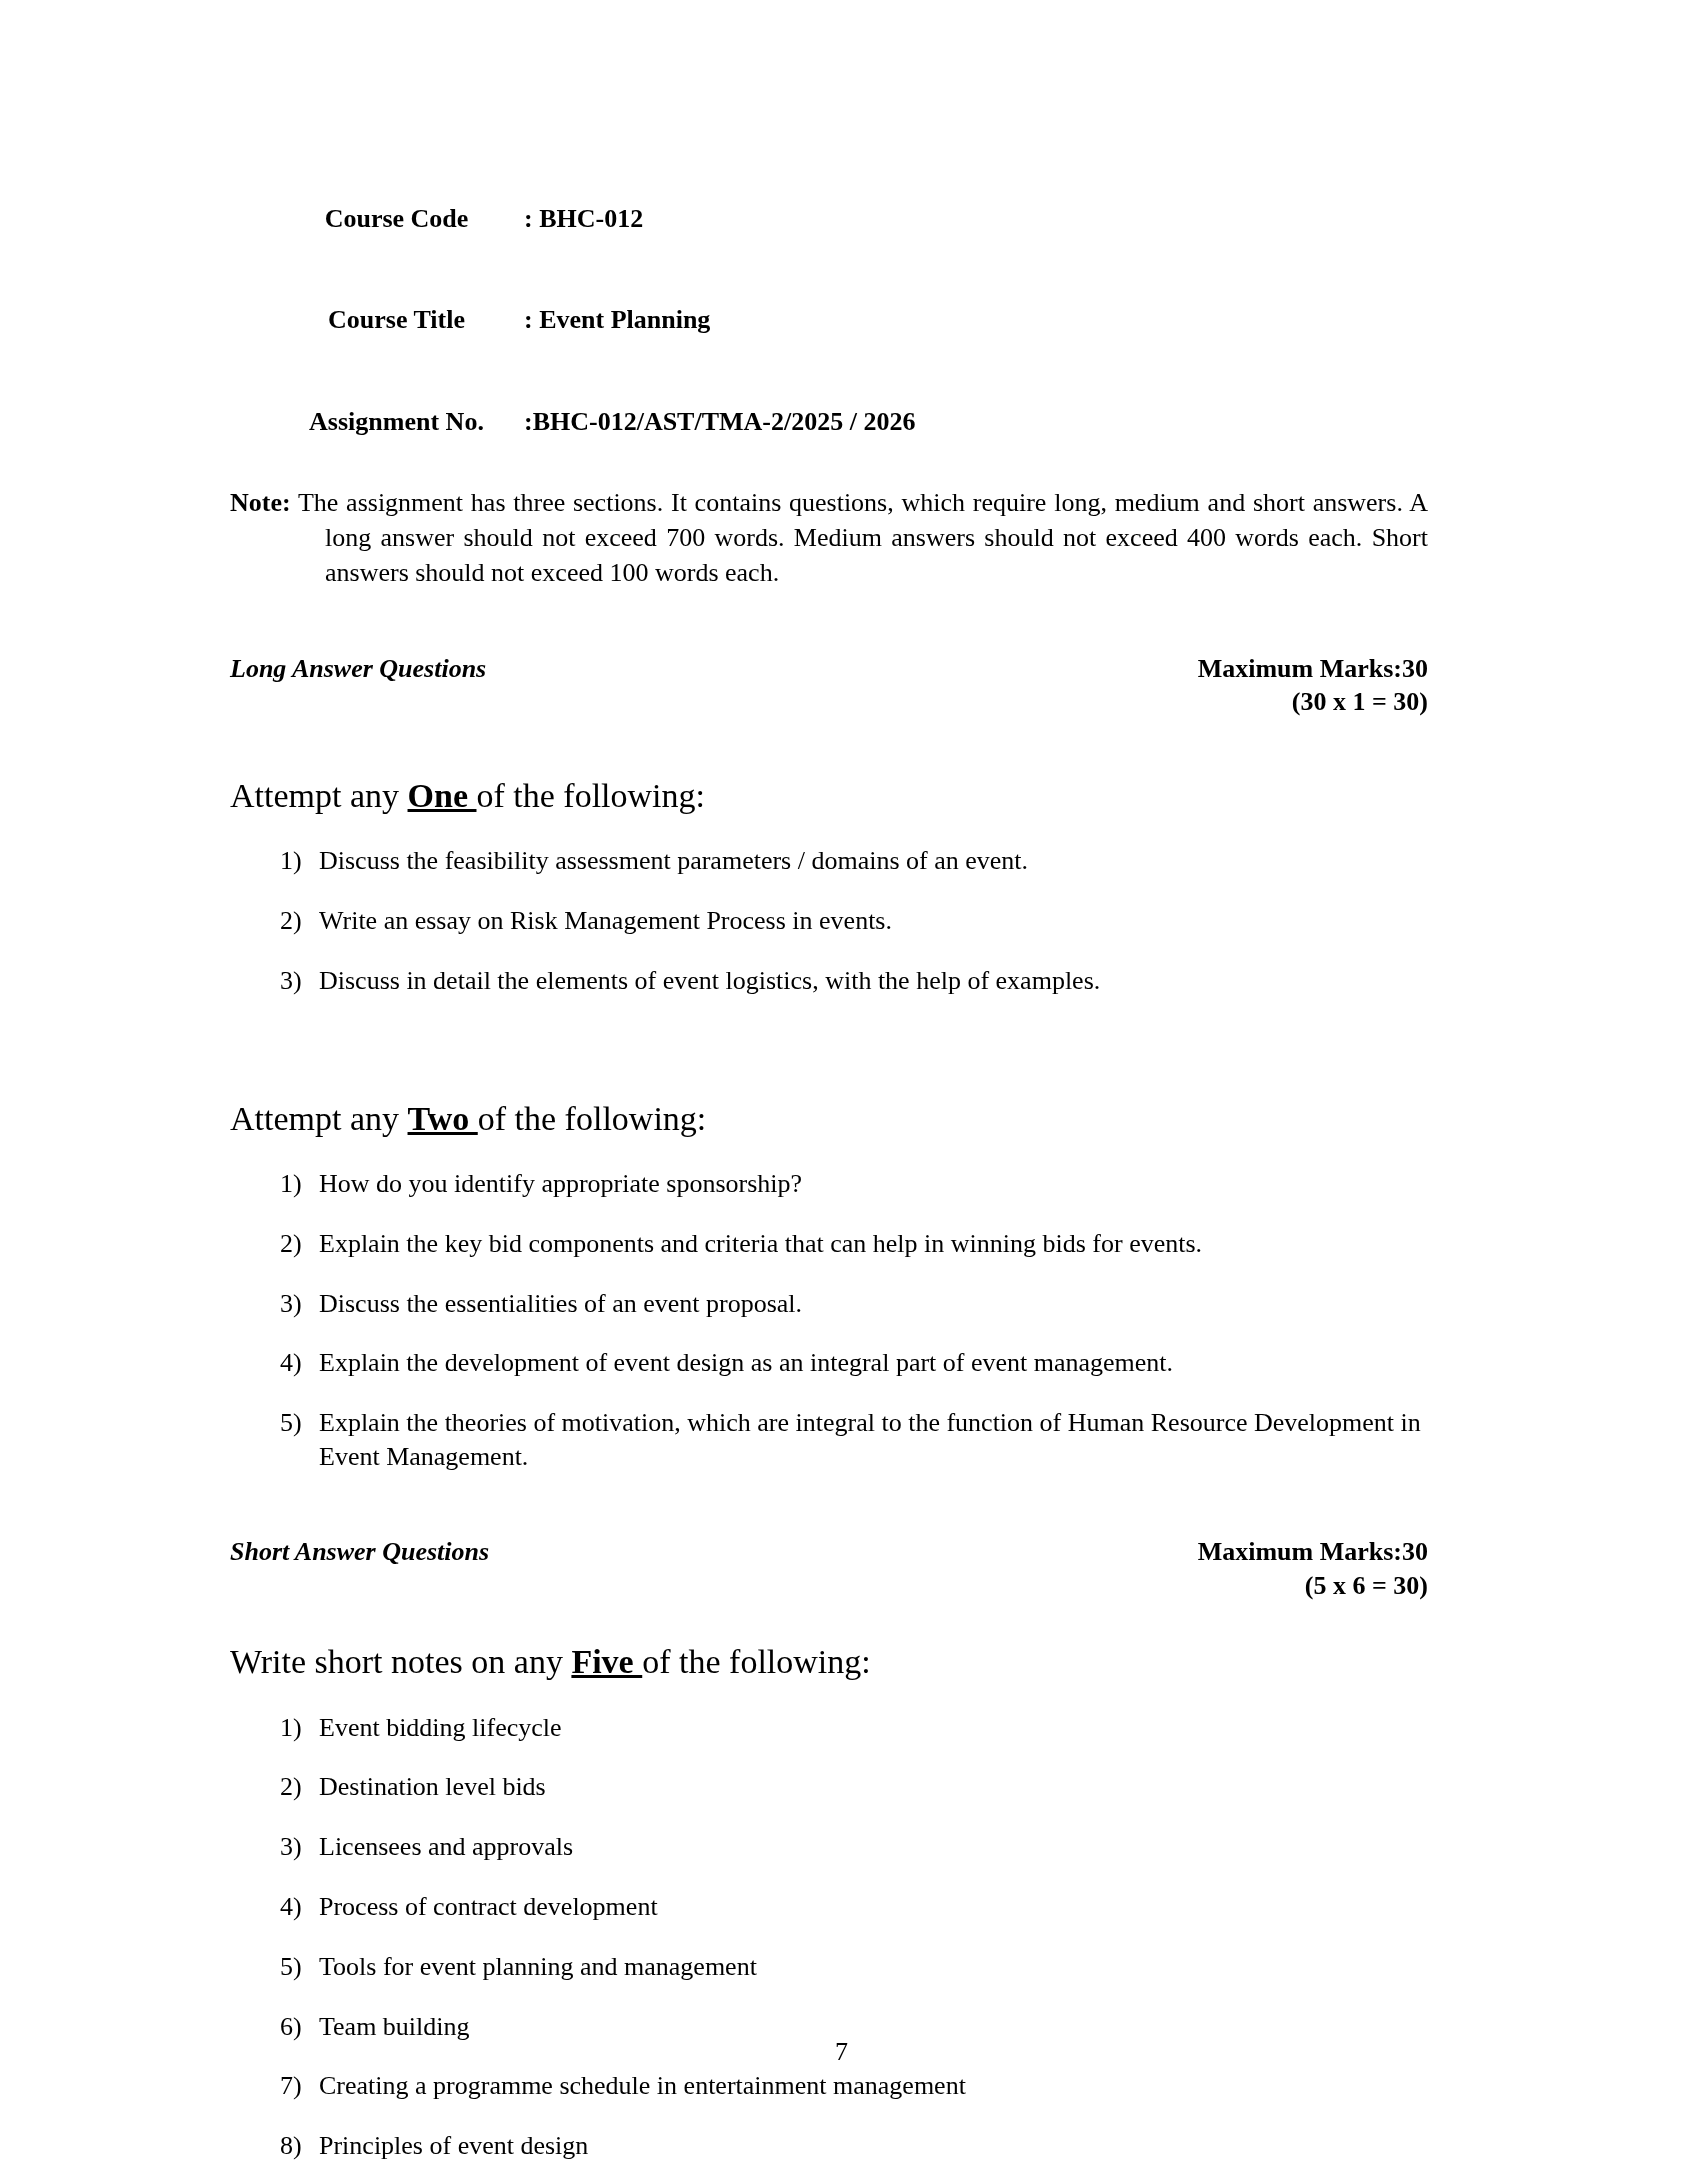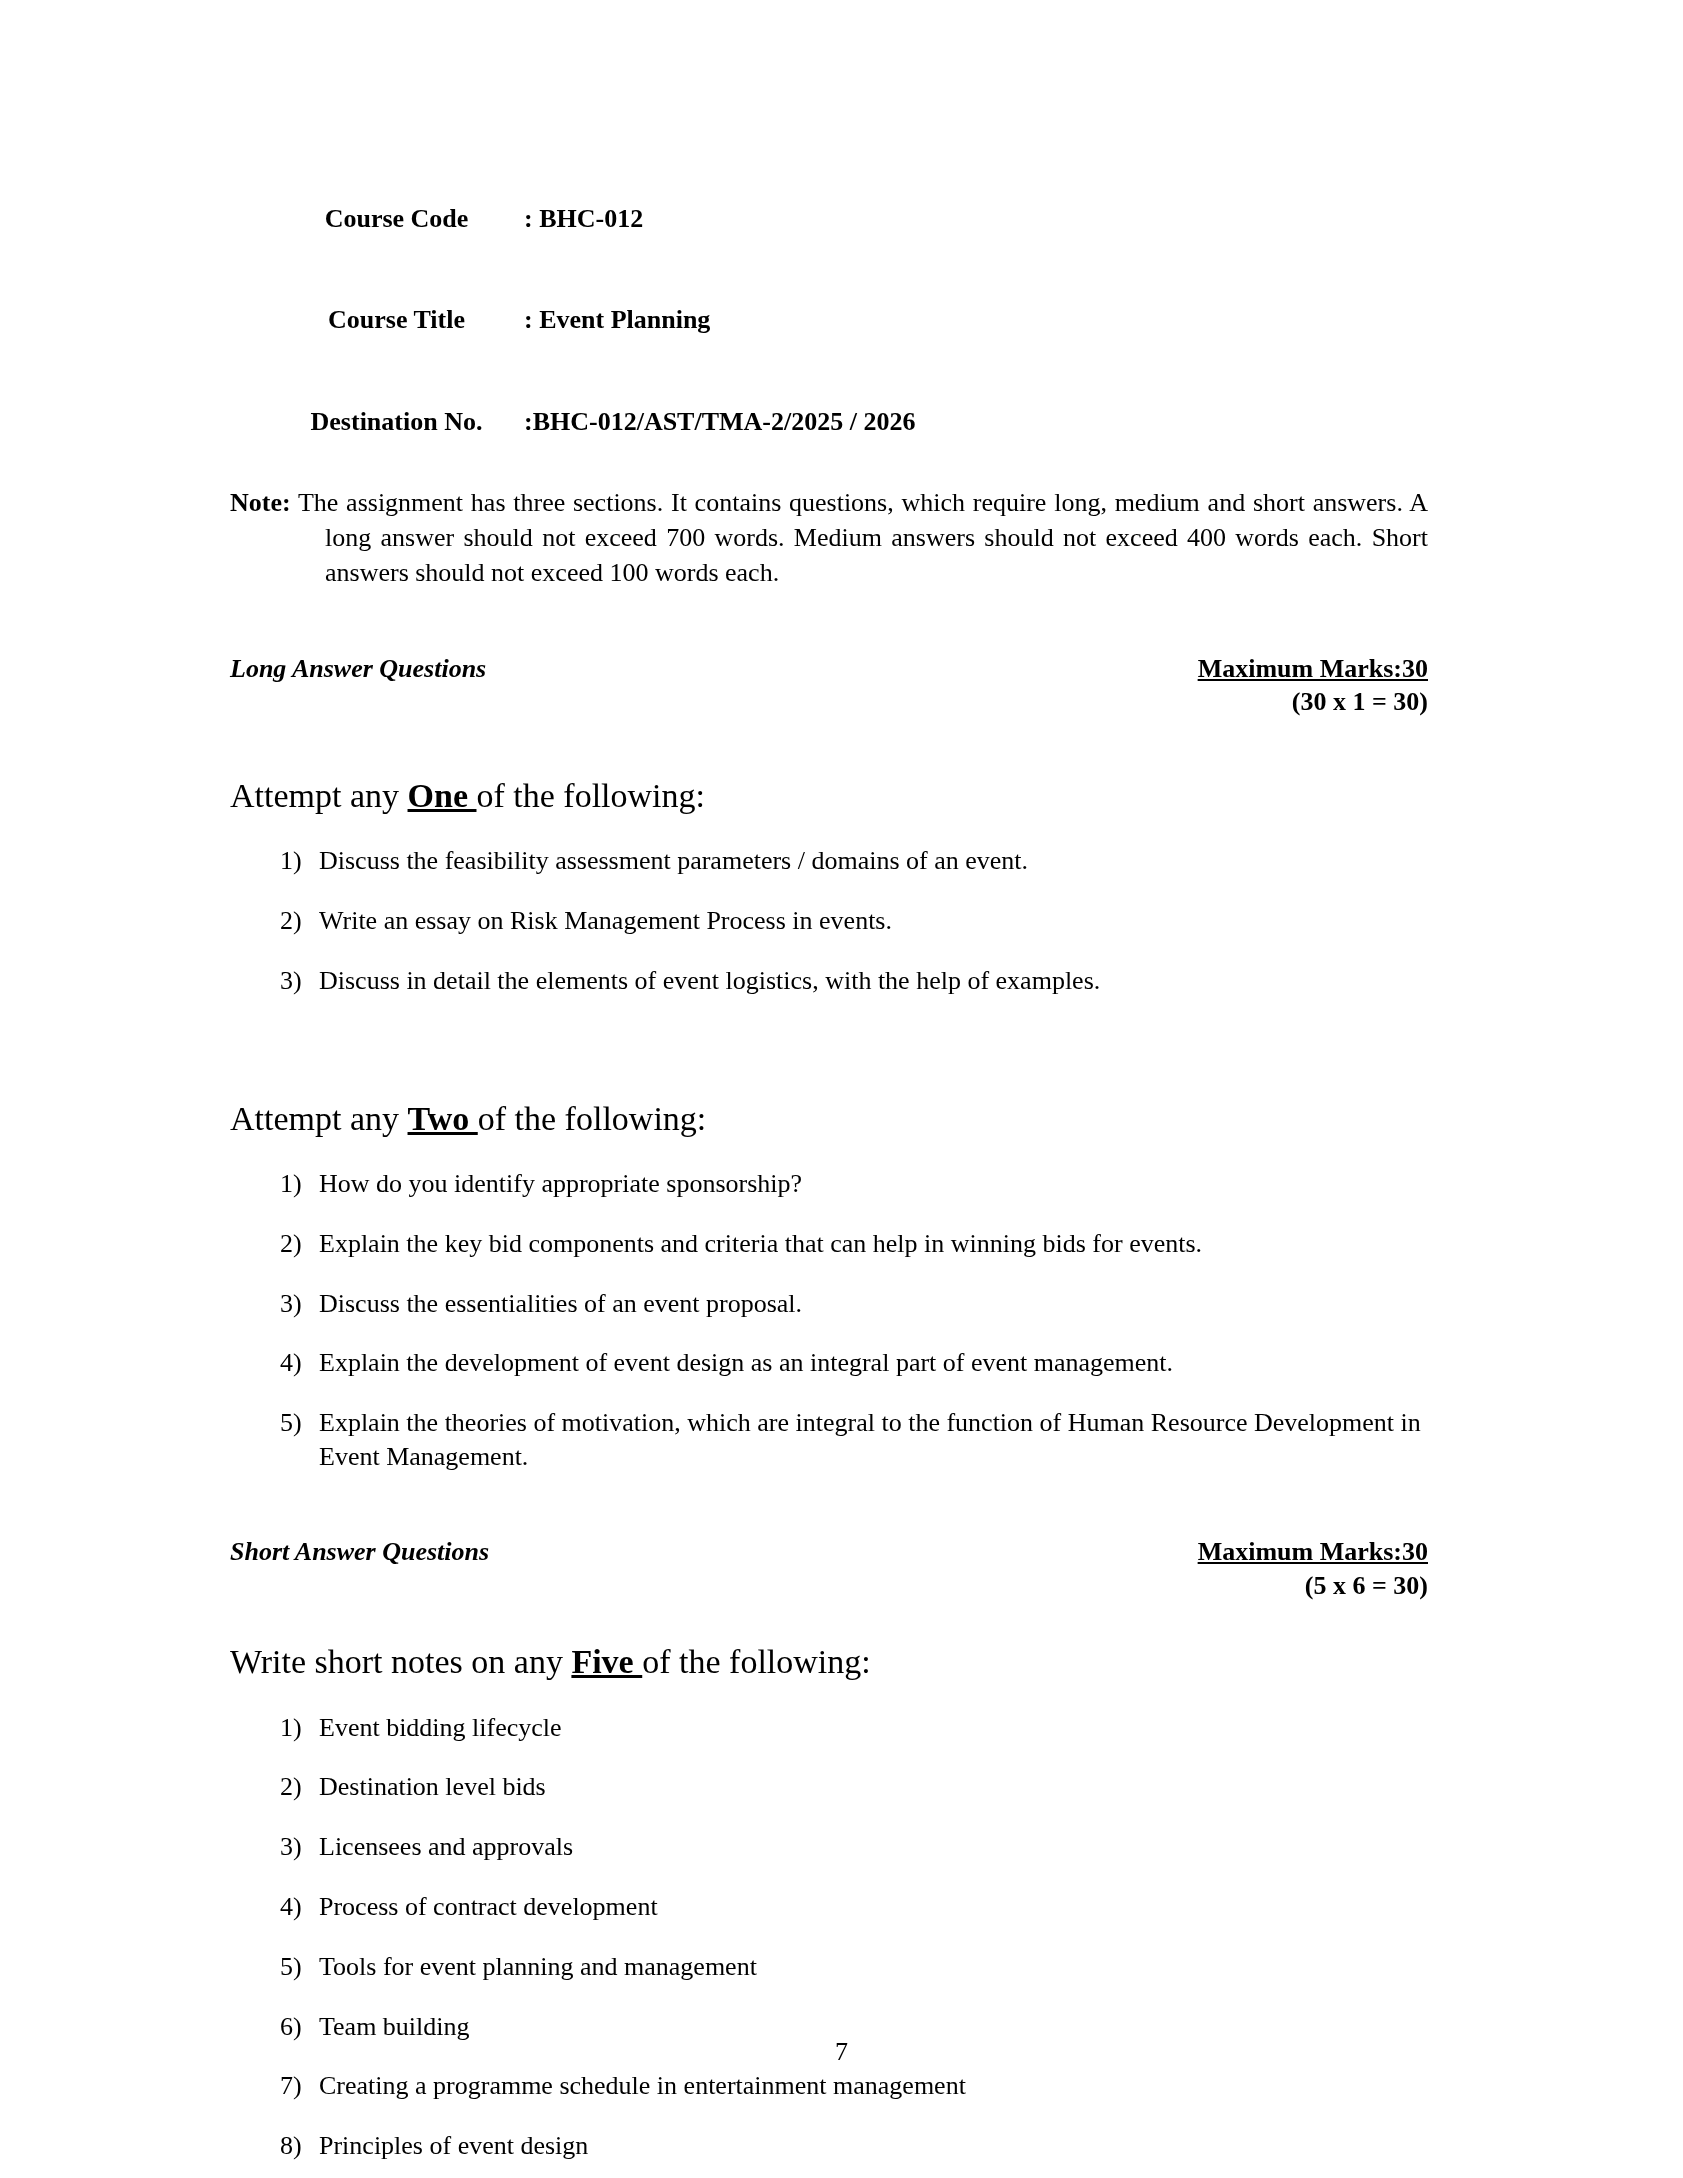--- a/index.html
+++ b/index.html
@@ -62,21 +62,21 @@
     align-items: flex-start;
     font-weight: bold;
     font-size: 26px;
     line-height: 1.30;
   }
   .section-head .title { white-space: nowrap; font-style: italic; }
   .section-head .marks {
     text-align: right;
     white-space: nowrap;
   }
-  .section-head .marks .m1 { display: block; text-decoration: underline; }
+  .section-head .marks .m1 { display: block; }
   .section-head .marks .m2 { display: block; }
 
   
   .attempt {
     font-size: 34px;
     line-height: 1.30;
   }
   .attempt .emph {
     font-weight: bold;
     text-decoration: underline;
@@ -124,21 +124,21 @@
 <div class="page">
 
   <div class="meta">
     <div class="meta-row">
       <span class="meta-label">Course Code</span><span class="meta-value">: BHC-012</span>
     </div>
     <div class="meta-row">
       <span class="meta-label">Course Title</span><span class="meta-value">: Event Planning</span>
     </div>
     <div class="meta-row">
-      <span class="meta-label">Destination No.</span><span class="meta-value">:BHC-012/AST/TMA-2/2025 / 2026</span>
+      <span class="meta-label">Assignment No.</span><span class="meta-value">:BHC-012/AST/TMA-2/2025 / 2026</span>
     </div>
   </div>
 
   <p class="note"><b>Note:</b><span> The assignment has three sections. It contains questions, which require long, medium and short answers. A long answer should not exceed 700 words. Medium answers should not exceed 400 words each. Short answers should not exceed 100 words each.</span></p>
 
   <div class="gap-b"></div>
 
   <div class="section-head">
     <div class="title">Long Answer Questions</div>
     <div class="marks">

